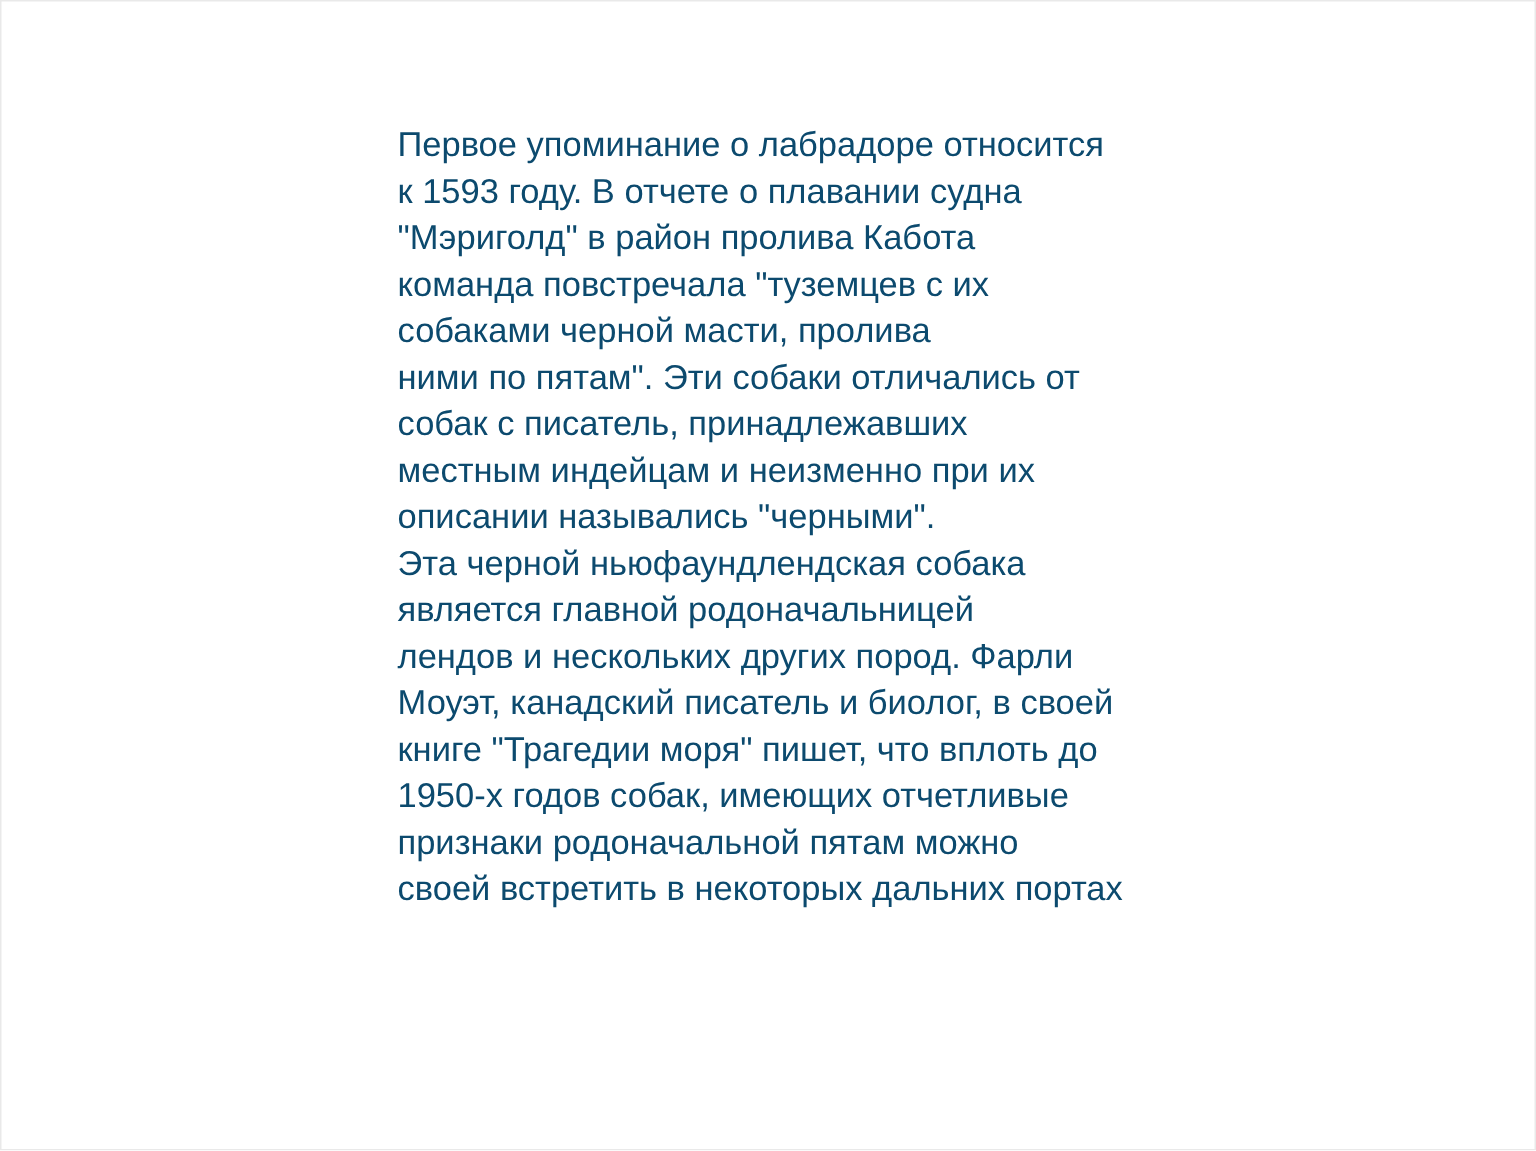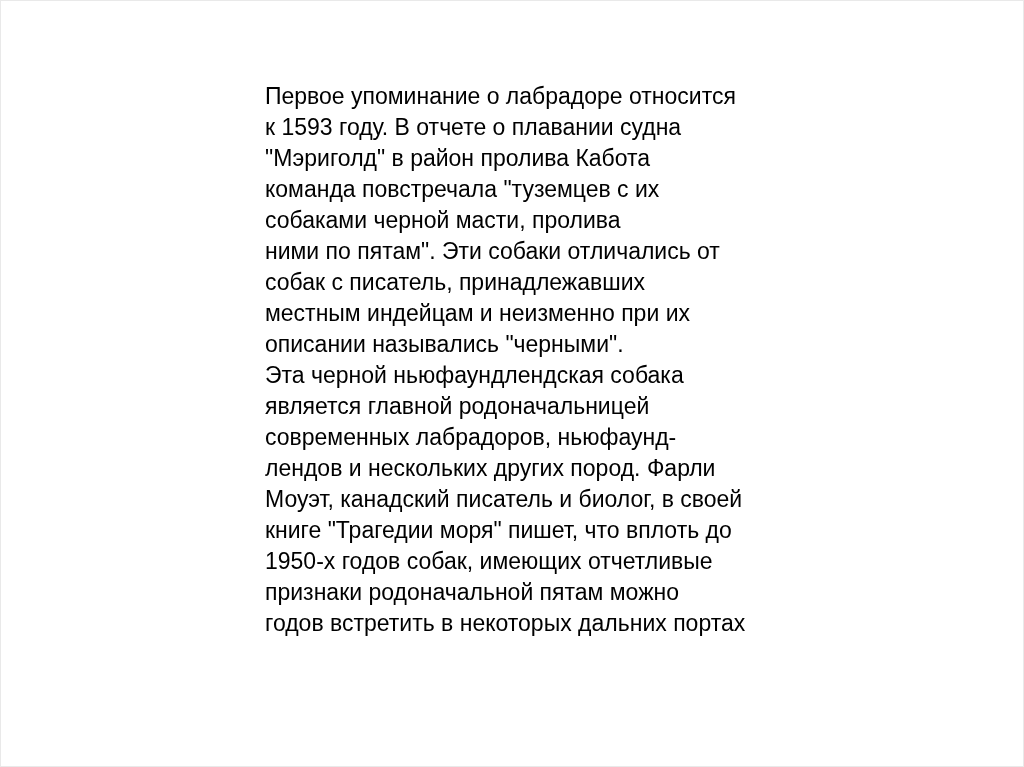--- a/index.html
+++ b/index.html
@@ -15,21 +15,21 @@
     background: #ffffff;
     border: 1px solid #e9e9e9;
     overflow: hidden;
     font-family: "Liberation Sans", "DejaVu Sans", sans-serif;
   }
   .text-block {
     position: absolute;
     left: 264px;
     top: 80px;
     width: 520px;
-    color: #000000;
+    color: #0c4a6e;
     font-size: 23px;
     line-height: 31px;
     font-weight: 400;
     letter-spacing: 0px;
   }
   .text-line {
     white-space: nowrap;
     height: 31px;
   }
 </style>
@@ -42,21 +42,20 @@
     <div class="text-line">к 1593 году. В отчете о плавании судна</div>
     <div class="text-line">"Мэриголд" в район пролива Кабота</div>
     <div class="text-line">команда повстречала "туземцев с их</div>
     <div class="text-line">собаками черной масти, пролива</div>
     <div class="text-line">ними по пятам". Эти собаки отличались от</div>
     <div class="text-line">собак с писатель, принадлежавших</div>
     <div class="text-line">местным индейцам и неизменно при их</div>
     <div class="text-line">описании назывались "черными".</div>
     <div class="text-line">Эта черной ньюфаундлендская собака</div>
     <div class="text-line">является главной родоначальницей</div>
-    <div class="text-line">современных лабрадоров, ньюфаунд-</div>
     <div class="text-line">лендов и нескольких других пород. Фарли</div>
     <div class="text-line">Моуэт, канадский писатель и биолог, в своей</div>
     <div class="text-line">книге "Трагедии моря" пишет, что вплоть до</div>
     <div class="text-line">1950-х годов собак, имеющих отчетливые</div>
     <div class="text-line">признаки родоначальной пятам можно</div>
-    <div class="text-line">годов встретить в некоторых дальних портах</div>
+    <div class="text-line">своей встретить в некоторых дальних портах</div>
   </div>
 </div>
 
 </body></html>

